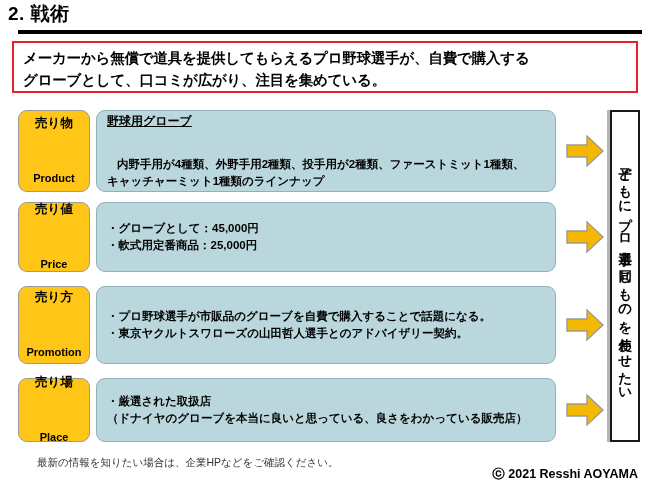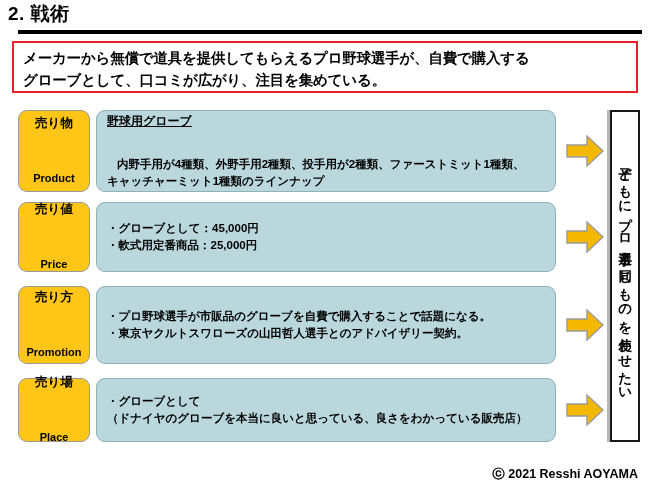--- a/index.html
+++ b/index.html
@@ -251,31 +251,32 @@
       </svg>
     </div>
   </div>
 
   <div class="row row-3">
     <div class="label-box">
       <div class="label-ja">売り場</div>
       <div class="label-en">Place</div>
     </div>
     <div class="content-box">
-      <div class="content-line">・グローブとして</div>
+      <div class="content-line">・厳選された取扱店</div>
       <div class="content-line">（ドナイヤのグローブを本当に良いと思っている、良さをわかっている販売店）</div>
     </div>
     <div class="arrow">
       <svg viewBox="0 0 38 34" xmlns="http://www.w3.org/2000/svg">
         <polygon points="1,11 21,11 21,2 37,17 21,32 21,23 1,23" fill="#f5b800" stroke="#9a9a9a" stroke-width="1.4" stroke-linejoin="miter"></polygon>
       </svg>
     </div>
   </div>
 
 </div>
 
 <div class="vertical-box">
   <div class="vertical-text">子どもにプロ選手と同じものを使わせたい</div>
 </div>
 
 <div class="footer-note">
+  <div class="n2">最新の情報を知りたい場合は、企業HPなどをご確認ください。</div>
 </div>
 <div class="copyright">ⓒ 2021 Resshi AOYAMA</div>
 
 </body></html>

